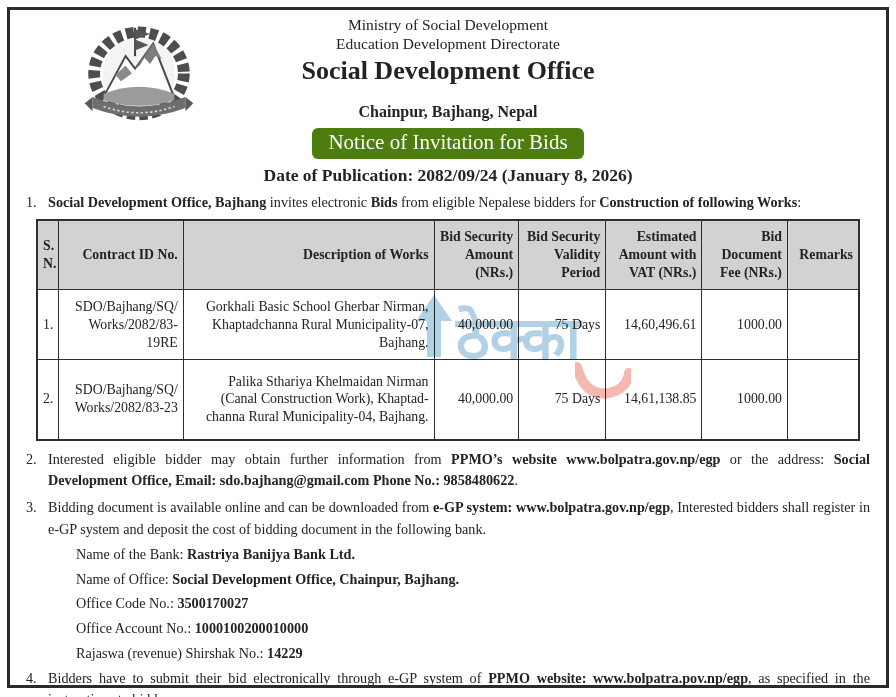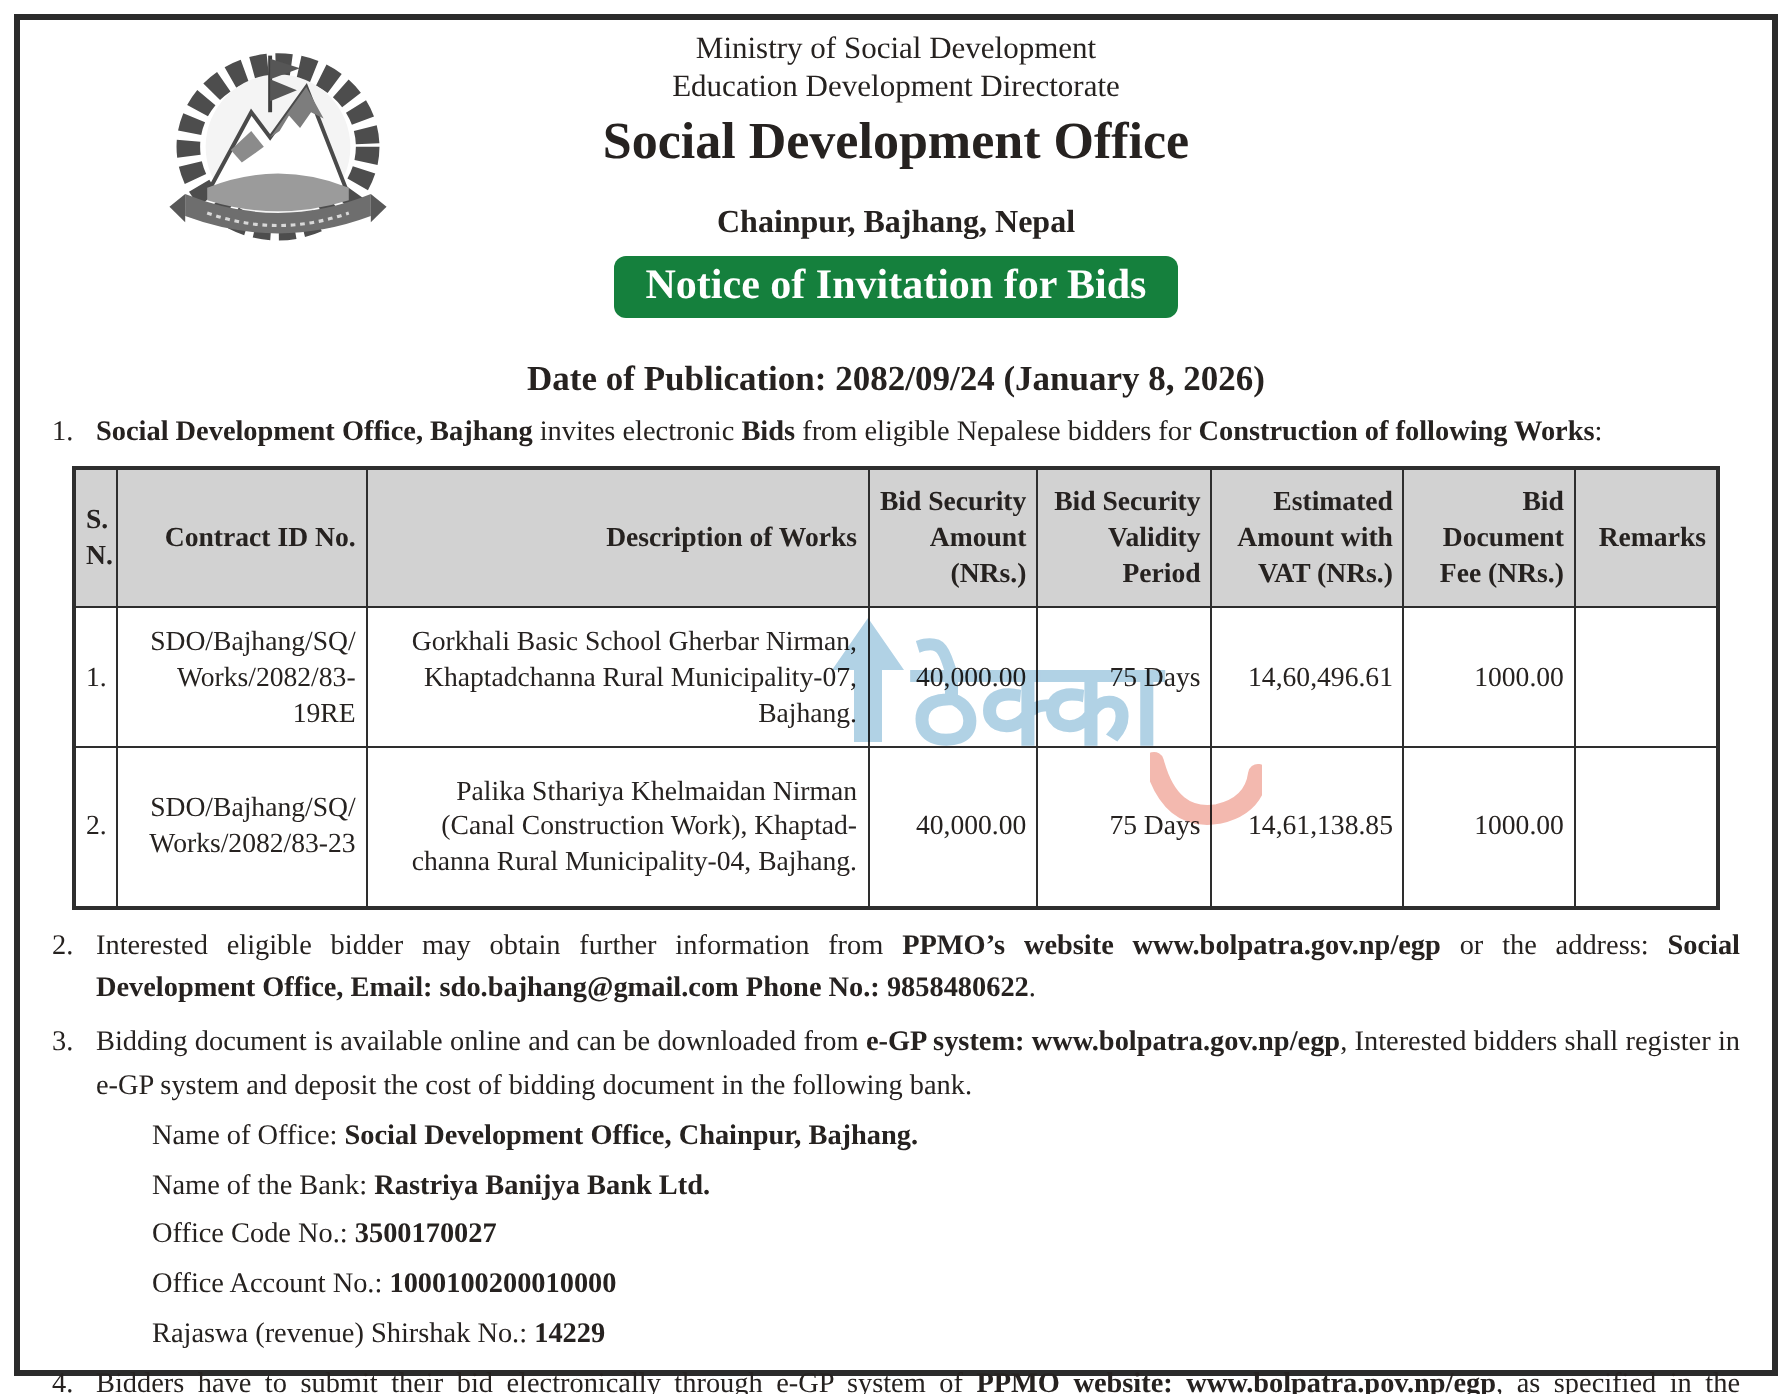--- a/index.html
+++ b/index.html
@@ -10,23 +10,23 @@
   .content{padding:5px 16px 4px 16px;position:relative;}
 
   
   .head{position:relative;text-align:center;}
   .emblem{position:absolute;left:54px;top:4px;width:118px;height:112px;}
   .gov-line1{font-weight:bold;font-size:13.5px;line-height:1.3;letter-spacing:.2px;}
   .gov-line2,.gov-line3{font-weight:normal;font-size:15.5px;line-height:1.25;}
   .office{font-weight:bold;font-size:26px;line-height:1.1;margin-top:3px;}
   .location{font-weight:bold;font-size:16px;margin-top:18px;}
   .notice-band{text-align:center;margin-top:7px;}
-  .notice-box{display:inline-block;background:#15803d;color:#fff;font-weight:bold;
+  .notice-box{display:inline-block;background:#4d7c0f;color:#fff;font-weight:normal;
               font-size:21px;padding:2px 16px 4px 16px;border-radius:6px;}
-  .pub-date{text-align:center;font-weight:bold;font-size:17.5px;margin-top:20px;}
+  .pub-date{text-align:center;font-weight:bold;font-size:17.5px;margin-top:6px;}
 
   
   .para{display:flex;margin-top:6px;font-size:14.2px;line-height:1.5;}
   .pnum{flex:none;width:22px;}
   .ptext{flex:1;margin:0;text-align:justify;}
   b{font-weight:bold;}
 
   
   .table-wrap{position:relative;margin:5px 10px 0 10px;}
   table{width:100%;border-collapse:collapse;table-layout:fixed;
@@ -161,22 +161,22 @@
       <span class="pnum">2.</span>
       <p class="ptext"><span>Interested eligible bidder may obtain further information from </span><b>PPMO’s website www.bolpatra.gov.np/egp</b><span> or the address: </span><b>Social Development Office, Email: sdo.bajhang@gmail.com Phone No.: 9858480622</b><span>.</span></p>
     </div>
 
     <div class="para">
       <span class="pnum">3.</span>
       <p class="ptext"><span>Bidding document is available online and can be downloaded from </span><b>e-GP system: www.bolpatra.gov.np/egp</b><span>, Interested bidders shall register in e-GP system and deposit the cost of bidding document in the following bank.</span></p>
     </div>
 
     <div class="bank">
+      <div class="bank-line"><span>Name of the Bank: </span><b>Rastriya Banijya Bank Ltd.</b></div>
       <div class="bank-line"><span>Name of Office: </span><b>Social Development Office, Chainpur, Bajhang.</b></div>
-      <div class="bank-line"><span>Name of the Bank: </span><b>Rastriya Banijya Bank Ltd.</b></div>
       <div class="bank-line"><span>Office Code No.: </span><b>3500170027</b></div>
       <div class="bank-line"><span>Office Account No.: </span><b>1000100200010000</b></div>
       <div class="bank-line"><span>Rajaswa (revenue) Shirshak No.: </span><b>14229</b></div>
     </div>
 
     <div class="para" style="margin-top:2px;">
       <span class="pnum">4.</span>
       <p class="ptext"><span>Bidders have to submit their bid electronically through e-GP system of </span><b>PPMO website:  www.bolpatra.pov.np/egp</b><span>, as specified in the instructions to bidders.</span></p>
     </div>
 

